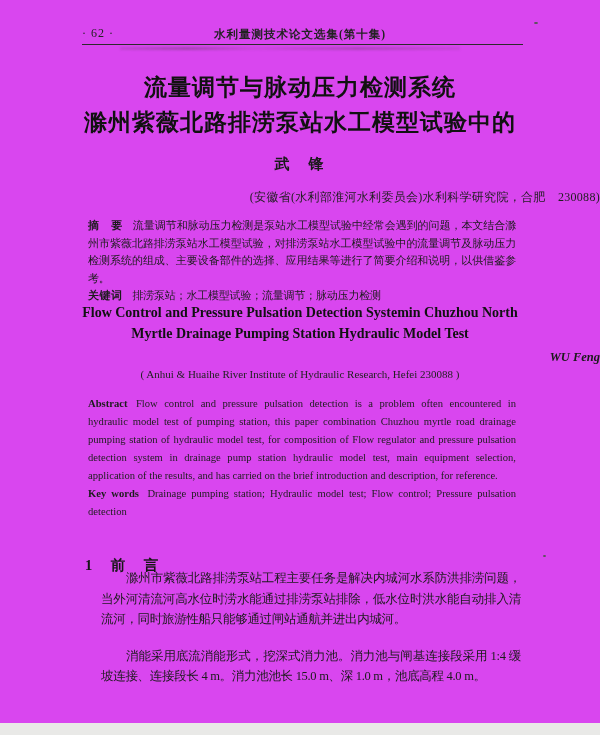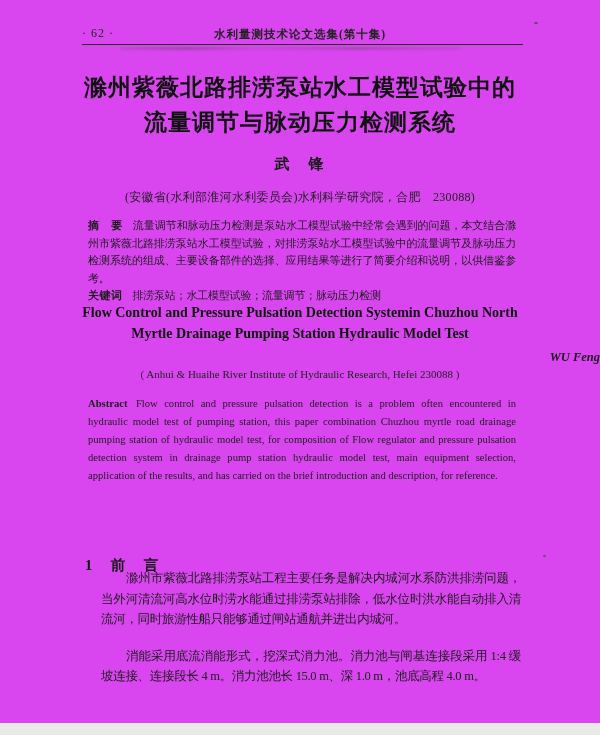--- a/index.html
+++ b/index.html
@@ -36,21 +36,21 @@
     position:absolute;top:70px;left:0;width:600px;text-align:center;
     font-family:"Liberation Sans","DejaVu Sans",sans-serif;
     font-weight:bold;font-size:23px;line-height:35px;letter-spacing:1px;
     color:#111;white-space:nowrap;
   }
   .author-cn{
     position:absolute;top:155px;left:0;width:600px;text-align:center;
     font-weight:bold;font-size:15px;letter-spacing:2px;color:#1a1a1a;
   }
   .affiliation-cn{
-    position:absolute;top:189px;left:0;width:600px;text-align:center;
+    position:absolute;top:189px;left:0;width:600px;text-align:right;
     font-size:12px;color:#1e1e1e;letter-spacing:0.3px;
   }
   
   .abstract-block{
     position:absolute;top:217px;left:88px;width:428px;
     font-size:11px;line-height:17.5px;letter-spacing:-0.2px;
     text-align:justify;color:#1b1b1b;
   }
   .abstract-block p{margin:0;}
   .lbl{font-weight:bold;margin-right:0.9em;letter-spacing:0.5px;}
@@ -96,42 +96,43 @@
 <div class="page">
 
   <div class="page-number">· 62 ·</div>
   <div class="journal-title">水利量测技术论文选集(第十集)</div>
   <div class="header-rule"></div>
   <div class="header-smudge"></div>
   <div class="speck speck-1"></div>
   <div class="speck speck-2"></div>
 
   <div class="cn-title">
+    <div>流量调节与脉动压力检测系统</div>
     <div>滁州紫薇北路排涝泵站水工模型试验中的</div>
-    <div>流量调节与脉动压力检测系统</div>
   </div>
 
   <div class="author-cn">武　锋</div>
   <div class="affiliation-cn">(安徽省(水利部淮河水利委员会)水利科学研究院，合肥　230088)</div>
 
   <div class="abstract-block">
     <p><b class="lbl">摘　要</b><span>流量调节和脉动压力检测是泵站水工模型试验中经常会遇到的问题，本文结合滁州市紫薇北路排涝泵站水工模型试验，对排涝泵站水工模型试验中的流量调节及脉动压力检测系统的组成、主要设备部件的选择、应用结果等进行了简要介绍和说明，以供借鉴参考。</span></p>
     <p><b class="lbl">关键词</b><span>排涝泵站；水工模型试验；流量调节；脉动压力检测</span></p>
   </div>
 
   <div class="en-title">
     <div>Flow Control and Pressure Pulsation Detection Systemin Chuzhou North</div>
     <div>Myrtle Drainage Pumping Station Hydraulic Model Test</div>
   </div>
 
   <div class="author-en">WU Feng</div>
   <div class="affiliation-en">( Anhui &amp; Huaihe River Institute of Hydraulic Research, Hefei 230088 )</div>
 
   <div class="en-abstract-block">
     <p><b class="lbl">Abstract</b><span>Flow control and pressure pulsation detection is a problem often encountered in hydraulic model test of pumping station, this paper combination Chuzhou myrtle road drainage pumping station of hydraulic model test, for composition of Flow regulator and pressure pulsation detection system in drainage pump station hydraulic model test, main equipment selection, application of the results, and has carried on the brief introduction and description, for reference.</span></p>
+    <p><b class="lbl">Key words</b><span>Drainage pumping station; Hydraulic model test; Flow control; Pressure pulsation detection</span></p>
   </div>
 
   <div class="section-heading">1　前　言</div>
 
   <div class="body-text">
     <p>滁州市紫薇北路排涝泵站工程主要任务是解决内城河水系防洪排涝问题，当外河清流河高水位时涝水能通过排涝泵站排除，低水位时洪水能自动排入清流河，同时旅游性船只能够通过闸站通航并进出内城河。</p>
     <p>消能采用底流消能形式，挖深式消力池。消力池与闸基连接段采用 1:4 缓坡连接、连接段长 4 m。消力池池长 15.0 m、深 1.0 m，池底高程 4.0 m。</p>
   </div>
 
 </div>

